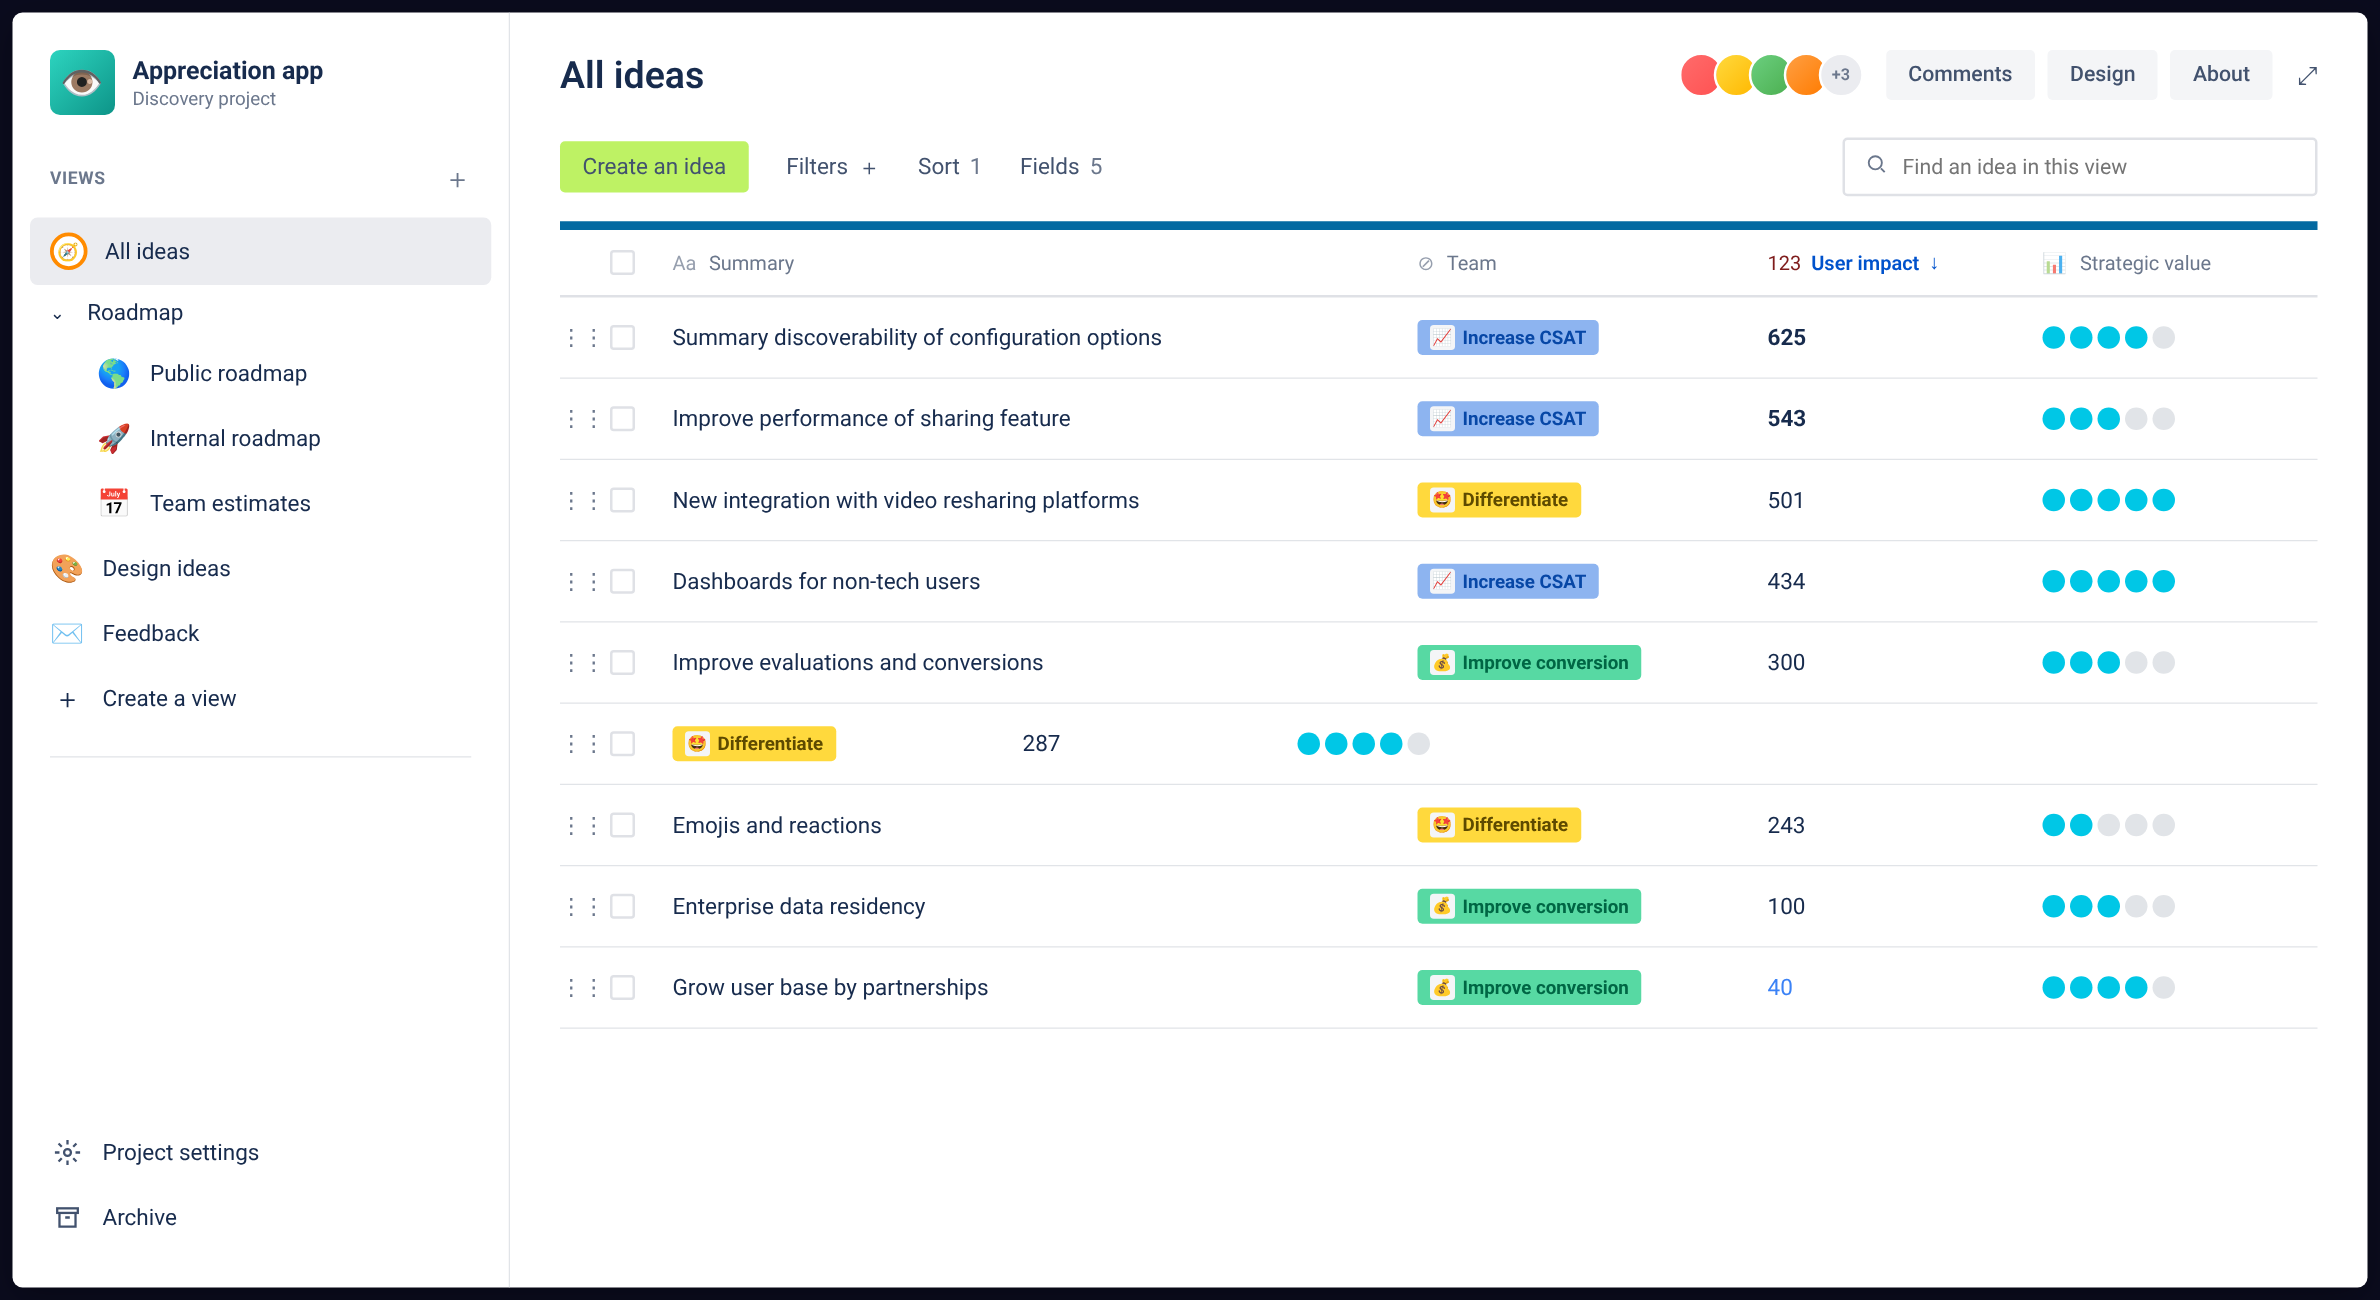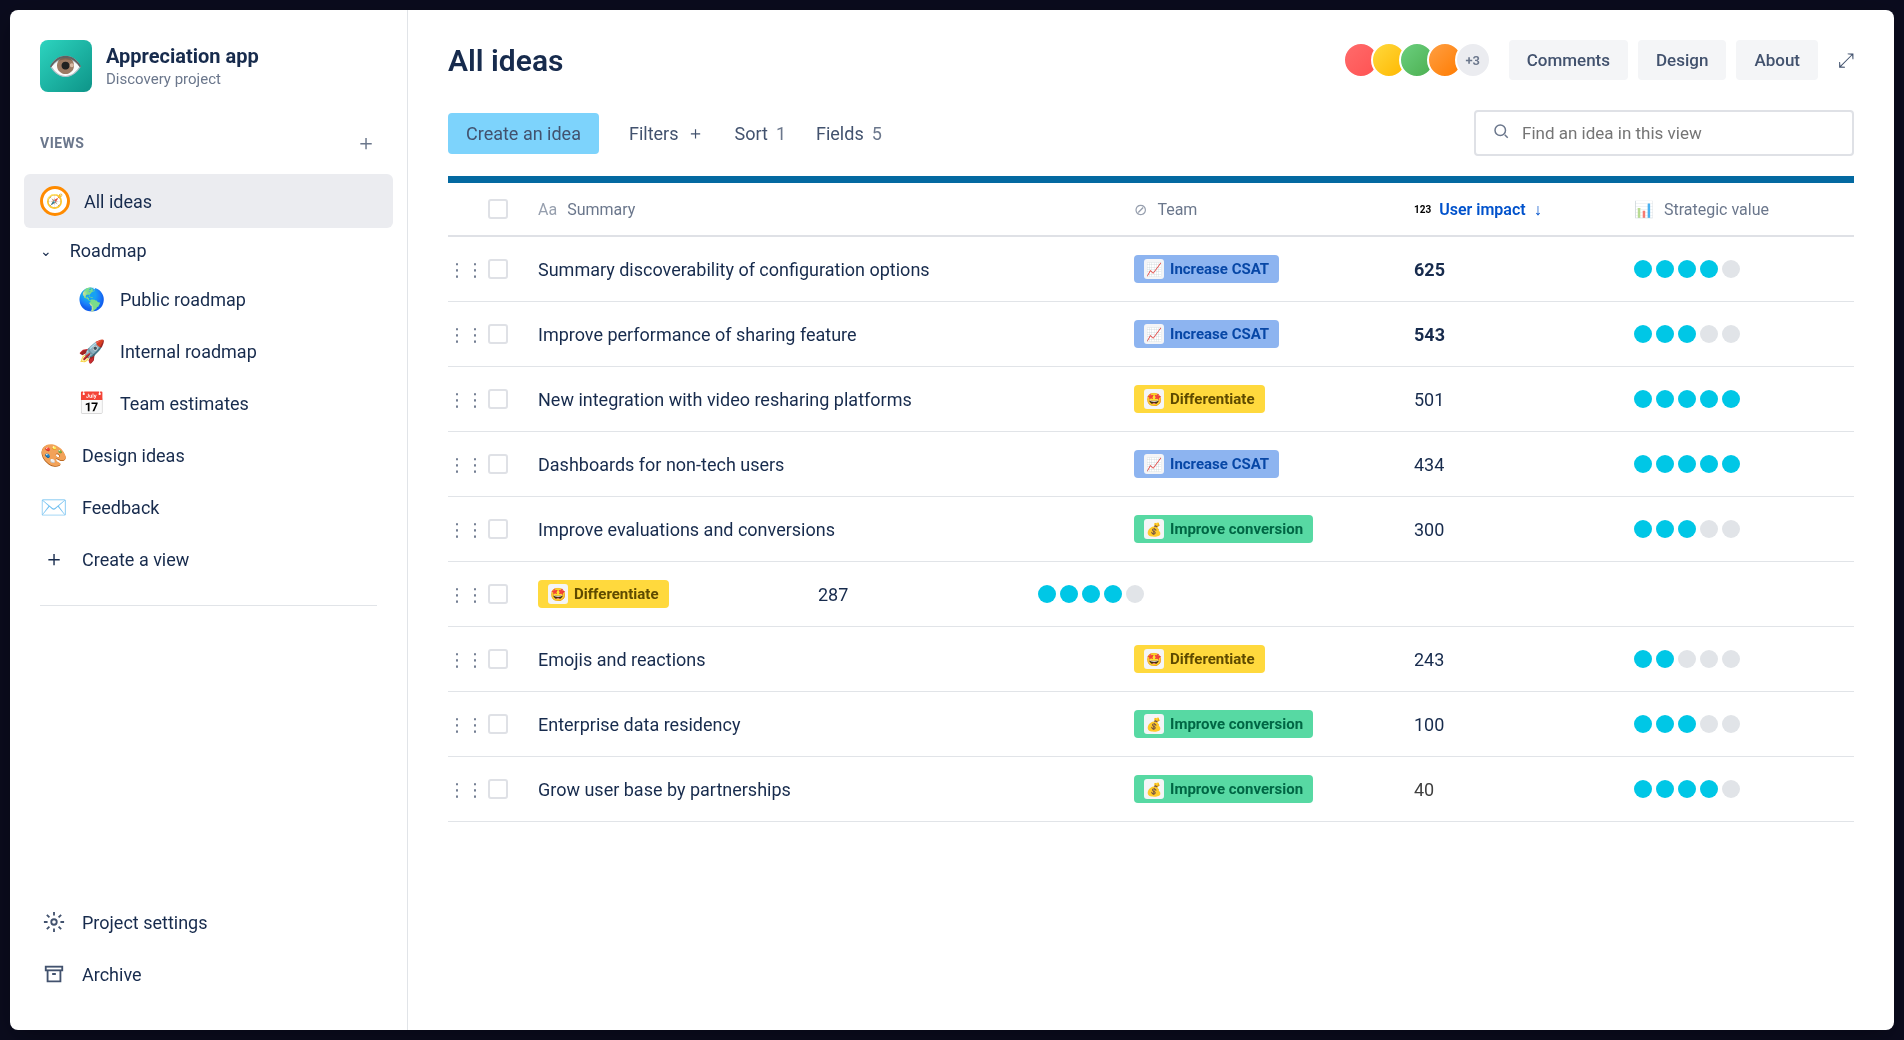--- a/index.html
+++ b/index.html
@@ -29,21 +29,21 @@
 .avatar{width:36px;height:36px;border-radius:50%;border:2px solid #fff;margin-left:-8px;display:flex;align-items:center;justify-content:center;font-size:12px;font-weight:600;color:#fff}
 .avatar.a1{background:linear-gradient(135deg,#ff6b6b,#ff5252)}
 .avatar.a2{background:linear-gradient(135deg,#ffd93d,#ffb800)}
 .avatar.a3{background:linear-gradient(135deg,#6bcf7f,#4caf50)}
 .avatar.a4{background:linear-gradient(135deg,#ff9f43,#ff7b00)}
 .avatar.more{background:#ebecf0;color:#6b778c;font-size:13px}
 .btn{padding:10px 18px;background:#f4f5f7;border-radius:4px;font-size:17px;color:#42526e;font-weight:500;cursor:pointer}
 .expand-icon{font-size:20px;color:#42526e;cursor:pointer;margin-left:10px}
 .toolbar{display:flex;align-items:center;gap:30px;margin-bottom:20px}
 .toolbar-btn{font-size:18px;color:#42526e;cursor:pointer;display:flex;align-items:center;gap:8px}
-.toolbar-btn.primary{background:#7dd3fc;padding:10px 18px;border-radius:4px;color:#42526e}
+.toolbar-btn.primary{background:#bef264;padding:10px 18px;border-radius:4px;color:#42526e}
 .toolbar-count{color:#6b778c}
 .search-box{margin-left:auto;display:flex;align-items:center;gap:12px;border:2px solid #dfe1e6;border-radius:4px;padding:10px 16px;width:380px}
 .search-box input{border:none;outline:none;font-size:17px;color:#6b778c;flex:1}
 .search-icon{color:#6b778c;font-size:18px}
 .table{border-top:7px solid #0369a1}
 .table-header{display:flex;align-items:center;padding:16px 0;border-bottom:2px solid #dfe1e6;font-size:16px;color:#6b778c}
 .col-drag{width:40px}
 .col-check{width:50px;display:flex;align-items:center}
 .col-summary{flex:1;display:flex;align-items:center;gap:10px}
 .col-goal{width:280px;display:flex;align-items:center;gap:10px}
@@ -54,21 +54,21 @@
 .checkbox{width:20px;height:20px;border:2px solid #dfe1e6;border-radius:3px}
 .goal-badge{display:inline-flex;align-items:center;gap:6px;padding:4px 10px;border-radius:4px;font-size:15px;font-weight:700}
 .goal-csat{background:#8db4f0;color:#0747a6}
 .goal-diff{background:#ffd93d;color:#5e4a00}
 .goal-conv{background:#57d9a3;color:#064}
 .badge-icon{width:20px;height:20px;background:#f4f5f7;border-radius:3px;display:flex;align-items:center;justify-content:center;font-size:13px}
 .dots{display:flex;gap:4px}
 .dot{width:18px;height:18px;border-radius:50%;background:#e1e4e8}
 .dot.filled{background:#00c7e6}
 .arrow-down{color:#0052cc}
-.num-badge{font-size:10px;font-weight:700;color:#000000}
+.num-badge{font-size:16px;font-weight:400;color:#7f1d1d}
 .col-header-icon{font-size:16px;opacity:.7}
 </style>
 </head>
 <body>
 
 <div class="app">
   <aside class="sidebar">
     <div class="project-header">
       <div class="project-icon">👁️</div>
       <div>
@@ -391,21 +391,21 @@
     <div class="col-check">
               <div class="checkbox"></div>
             </div>
     <div class="col-summary">Grow user base by partnerships</div>
     <div class="col-goal">
               <span class="goal-badge goal-conv">
                 <span class="badge-icon">💰</span>
                 <span>Improve conversion</span>
               </span>
             </div>
-    <div class="col-impact" style="color:#404040;font-weight:400">40</div>
+    <div class="col-impact" style="color:#3b82f6;font-weight:400">40</div>
     <div class="col-strategic">
               <div class="dots">
                 <div class="dot filled"></div>
                 <div class="dot filled"></div>
                 <div class="dot filled"></div>
                 <div class="dot filled"></div>
                 <div class="dot "></div>
               </div>
             </div>
   </div>

